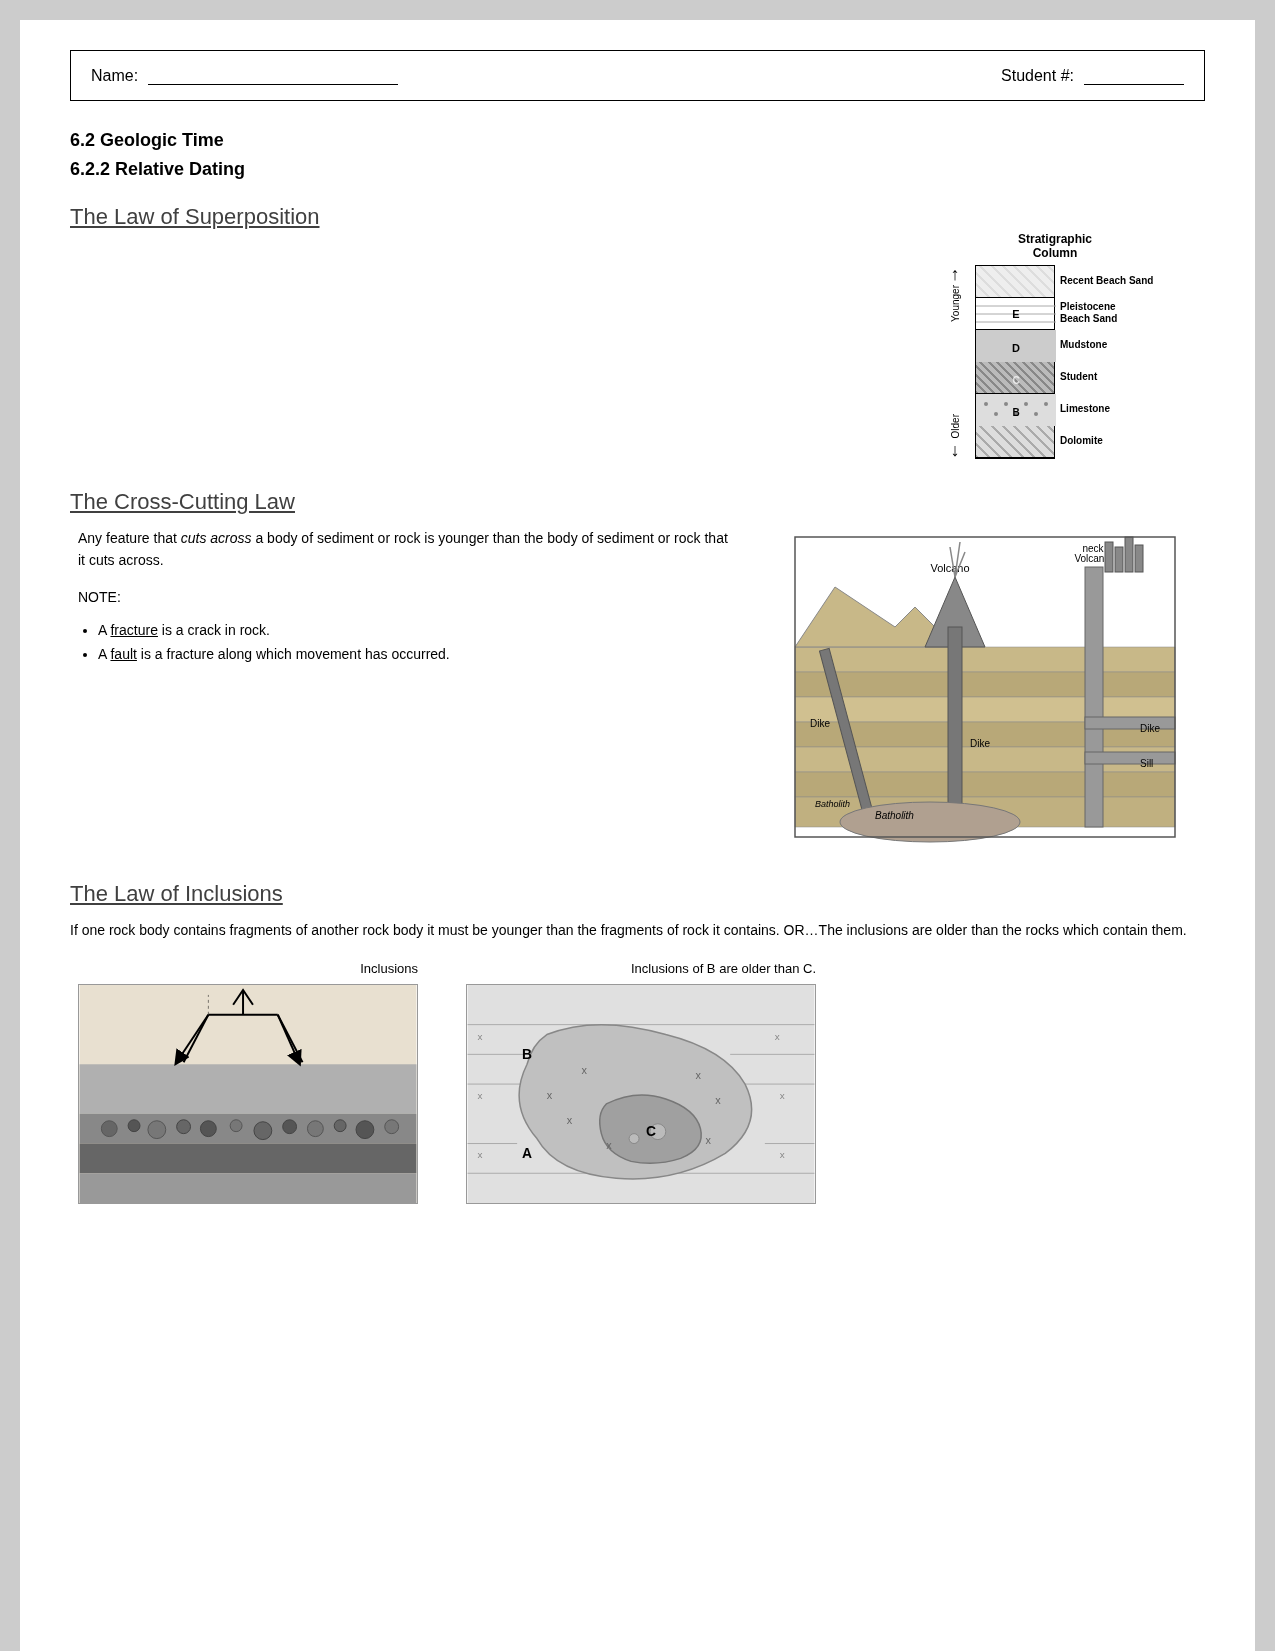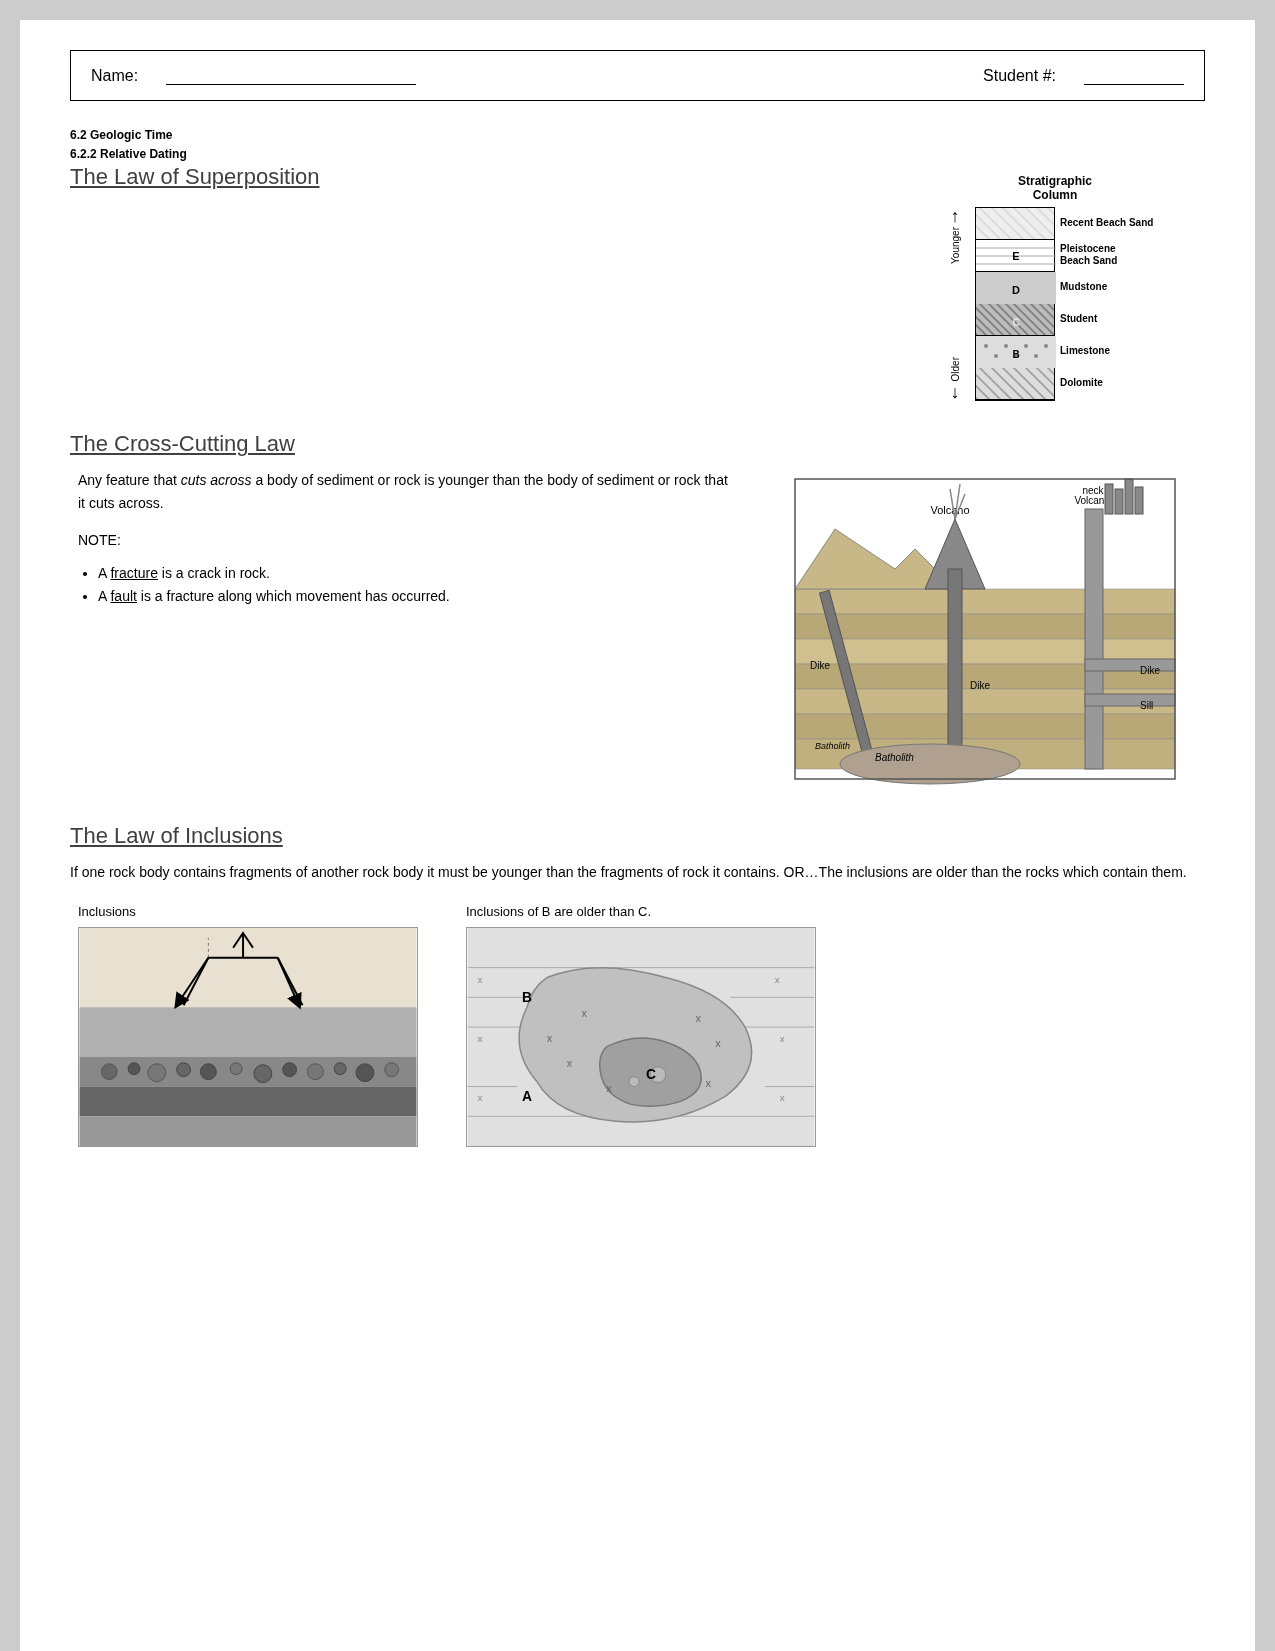--- a/index.html
+++ b/index.html
@@ -32,29 +32,30 @@
       border: 1px solid black;
       padding: 15px 20px;
       margin-bottom: 25px;
       display: flex;
       justify-content: space-between;
       align-items: center;
     }
     .name-line {
       display: flex;
       align-items: center;
-      gap: 28px;
+      gap: 10px;
     }
     .underline-field {
       border-bottom: 1px solid black;
       display: inline-block;
     }
     .section-label {
       font-weight: bold;
-      font-size: 12px;
+      font-size: 18px;
+      margin-bottom: 20px;
       line-height: 1.6;
     }
     .content-area {
       display: flex;
       gap: 20px;
       margin-bottom: 30px;
     }
     .left-content {
       flex: 1;
     }
@@ -72,21 +73,21 @@
       font-size: 14px;
       line-height: 1.6;
       margin-bottom: 15px;
     }
     
     .strat-column {
       display: flex;
       flex-direction: column;
       align-items: center;
       font-size: 11px;
-      margin-top: 10px;
+      margin-top: 28px;
     }
     .strat-title {
       font-weight: bold;
       text-align: center;
       font-size: 12px;
       margin-bottom: 5px;
     }
     .strat-wrapper {
       display: flex;
       align-items: stretch;
@@ -163,21 +164,21 @@
       margin-top: 30px;
     }
     .inclusions-diagrams {
       display: flex;
       gap: 40px;
       margin-top: 20px;
     }
     .diagram-container {
       display: flex;
       flex-direction: column;
-      align-items: flex-start;
+      align-items: flex-end;
       gap: 8px;
       padding-left: 8px;
     }
     .diagram-label {
       font-size: 13px;
       font-weight: normal;
     }
     
     svg text {
       font-family: Arial, sans-serif;

